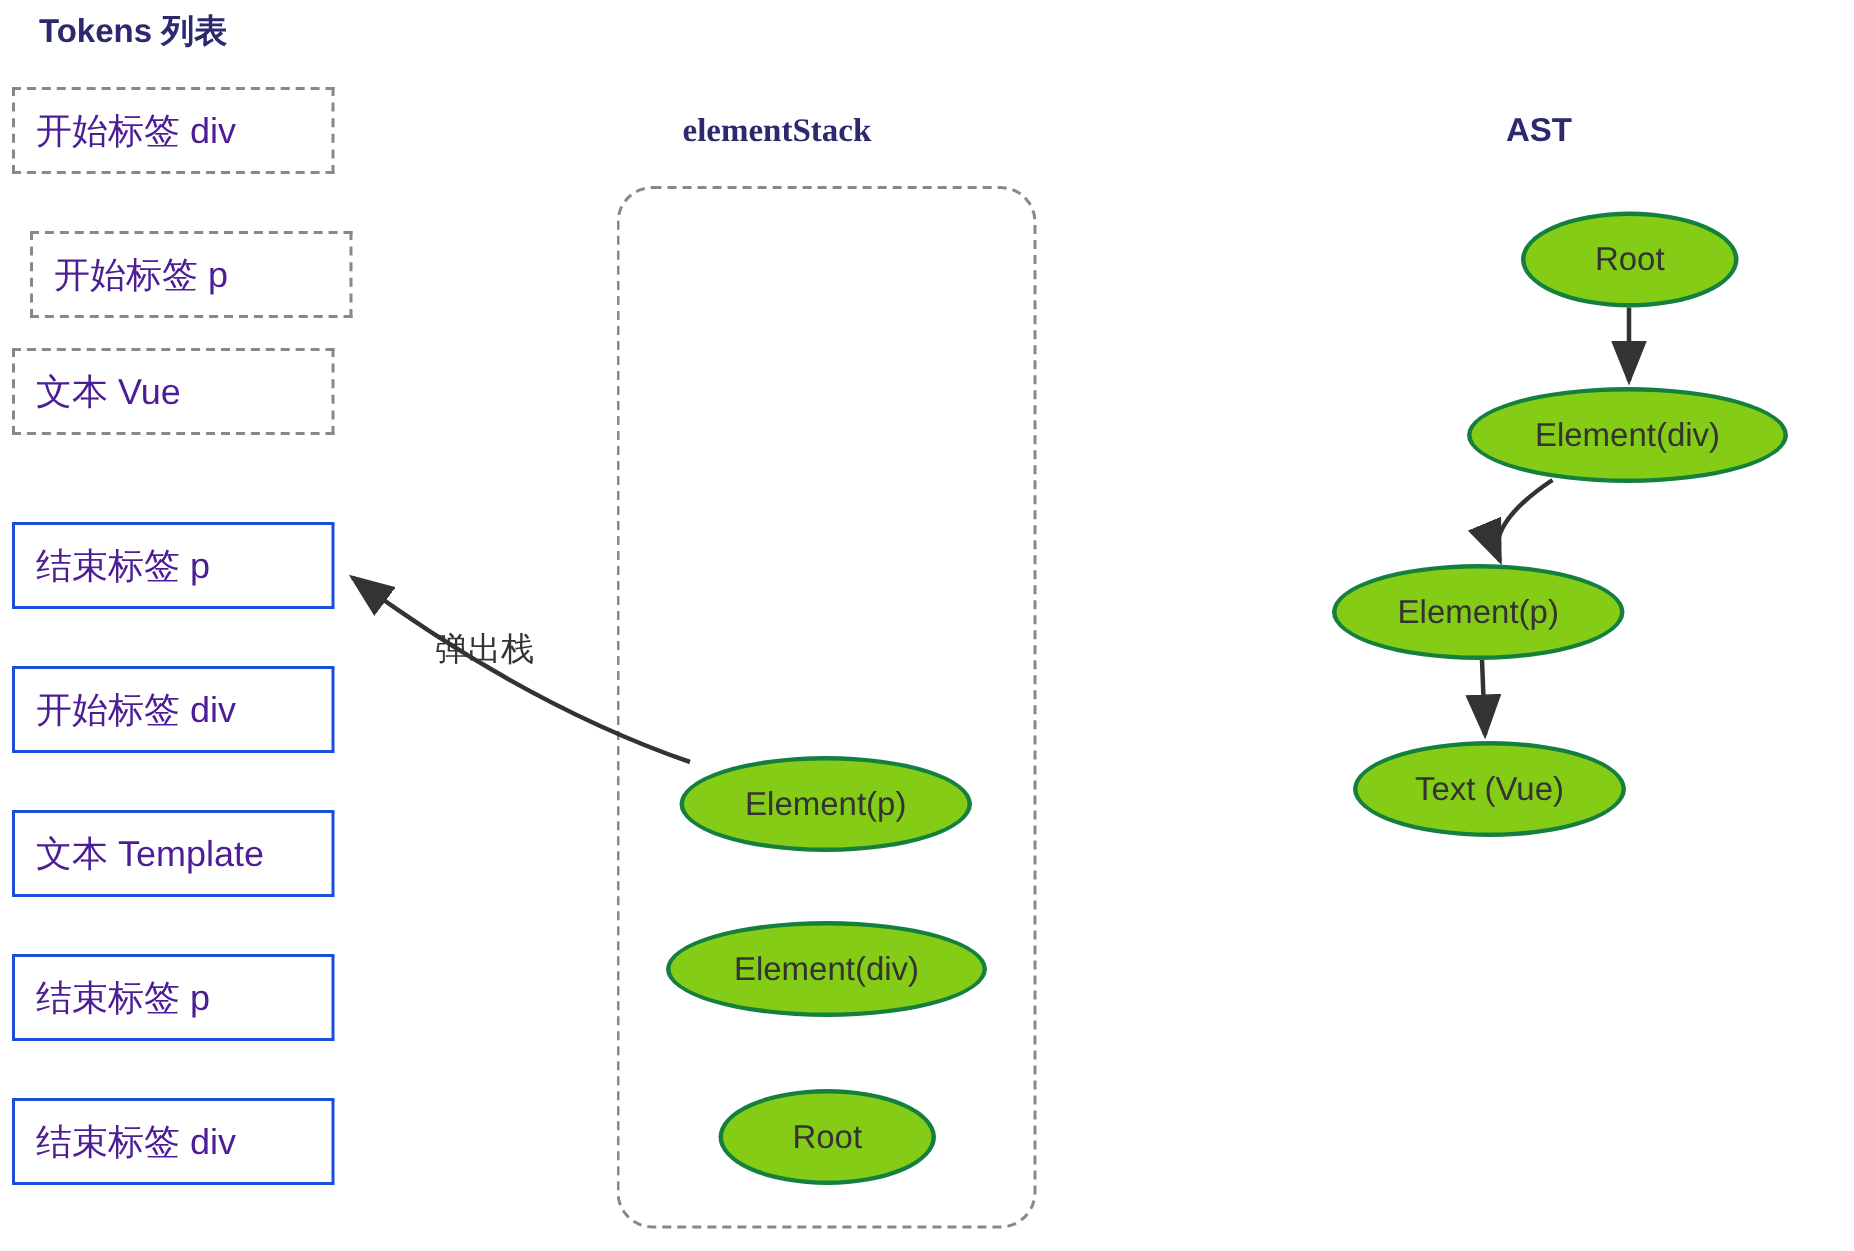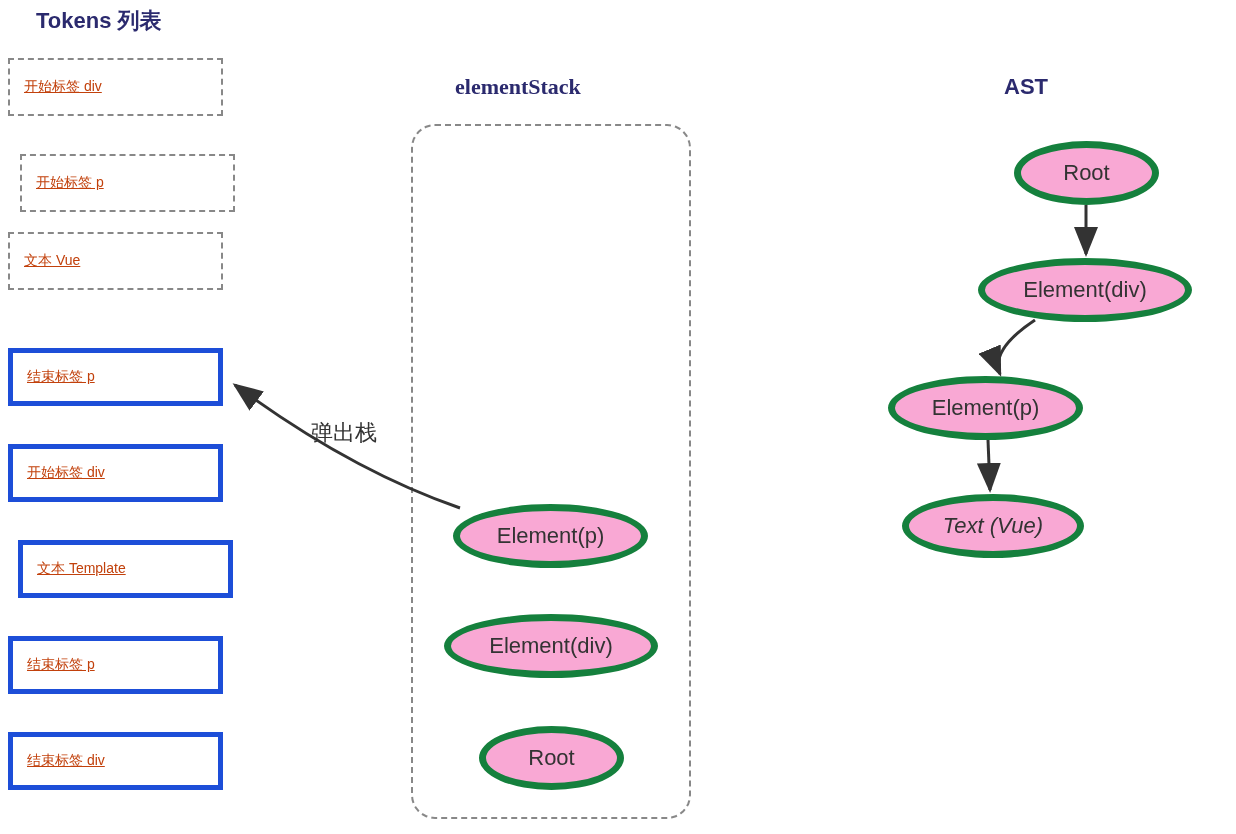--- a/index.html
+++ b/index.html
@@ -17,85 +17,84 @@
     font-weight: 700;
     color: #2b2a6e;
   }
   .token-box {
     position: absolute;
     width: 215px;
     height: 58px;
     display: flex;
     align-items: center;
     padding-left: 14px;
-    font-size: 14px;
-    color: #c2410c;
-    text-decoration: underline;
+    font-size: 24px;
+    color: #4c1d95;
   }
-  .token-box.solid { border: 5px solid #1d4ed8; }
+  .token-box.solid { border: 2px solid #1d4ed8; }
   .token-box.dashed { border: 2px dashed #888; }
   .stack-container {
     position: absolute;
     width: 280px;
     height: 695px;
     border: 2px dashed #888;
     border-radius: 24px;
   }
   .ellipse {
     position: absolute;
-    border: 7px solid #15803d;
+    border: 3px solid #15803d;
     border-radius: 50%;
     display: flex;
     align-items: center;
     justify-content: center;
     font-size: 22px;
     color: #333;
-    background: #f9a8d4;
+    background: #84cc16;
   }
   .arrow-label {
     position: absolute;
     font-size: 22px;
     color: #333;
   }
   svg.overlay {
     position: absolute;
     left: 0; top: 0;
     width: 1236px;
     height: 834px;
     pointer-events: none;
   }
 </style>
 </head>
 <body>
 
-<div class="title" style="left:26px; top:6px;margin-left:10px;">Tokens 列表</div>
+<div class="title" style="left:26px; top:6px;">Tokens 列表</div>
 <div class="title" style="left:455px; top:74px;font-family:Liberation Serif, serif;">elementStack</div>
 <div class="title" style="left:1004px; top:74px;">AST</div>
 
 <div class="token-box dashed" style="left:8px; top:58px;">开始标签 div</div>
 <div class="token-box dashed" style="left:20px; top:154px;">开始标签 p</div>
 <div class="token-box dashed" style="left:8px; top:232px;">文本 Vue</div>
 <div class="token-box solid" style="left:8px; top:348px;">结束标签 p</div>
 <div class="token-box solid" style="left:8px; top:444px;">开始标签 div</div>
-<div class="token-box solid" style="left:18px; top:540px;">文本 Template</div>
+<div class="token-box solid" style="left:8px; top:540px;">文本 Template</div>
 <div class="token-box solid" style="left:8px; top:636px;">结束标签 p</div>
 <div class="token-box solid" style="left:8px; top:732px;">结束标签 div</div>
 
-<div class="arrow-label" style="left:290px; top:418px;margin-left:21px;">弹出栈</div>
+<div class="arrow-label" style="left:290px; top:418px;">弹出栈</div>
 
 <div class="stack-container" style="left:411px; top:124px;"></div>
 
 <div class="ellipse" style="left:453px; top:504px; width:195px; height:64px;">Element(p)</div>
 <div class="ellipse" style="left:444px; top:614px; width:214px; height:64px;">Element(div)</div>
 <div class="ellipse" style="left:479px; top:726px; width:145px; height:64px;">Root</div>
 
 <div class="ellipse" style="left:1014px; top:141px; width:145px; height:64px;">Root</div>
 <div class="ellipse" style="left:978px; top:258px; width:214px; height:64px;">Element(div)</div>
 <div class="ellipse" style="left:888px; top:376px; width:195px; height:64px;">Element(p)</div>
-<div class="ellipse" style="left:902px; top:494px; width:182px; height:64px;font-style:italic;">Text (Vue)</div>
+<div class="ellipse" style="left:902px; top:494px; width:182px; height:64px;">Text (Vue)</div>
 
 <svg class="overlay">
   <defs>
     <marker id="arrowhead" markerWidth="10" markerHeight="8" refX="9" refY="4" orient="auto">
       <polygon points="0 0, 10 4, 0 8" fill="#333"></polygon>
     </marker>
   </defs>
 
   <path d="M 460 508 Q 350 470 235 385" stroke="#333" stroke-width="3" fill="none" marker-end="url(#arrowhead)"></path>
 

